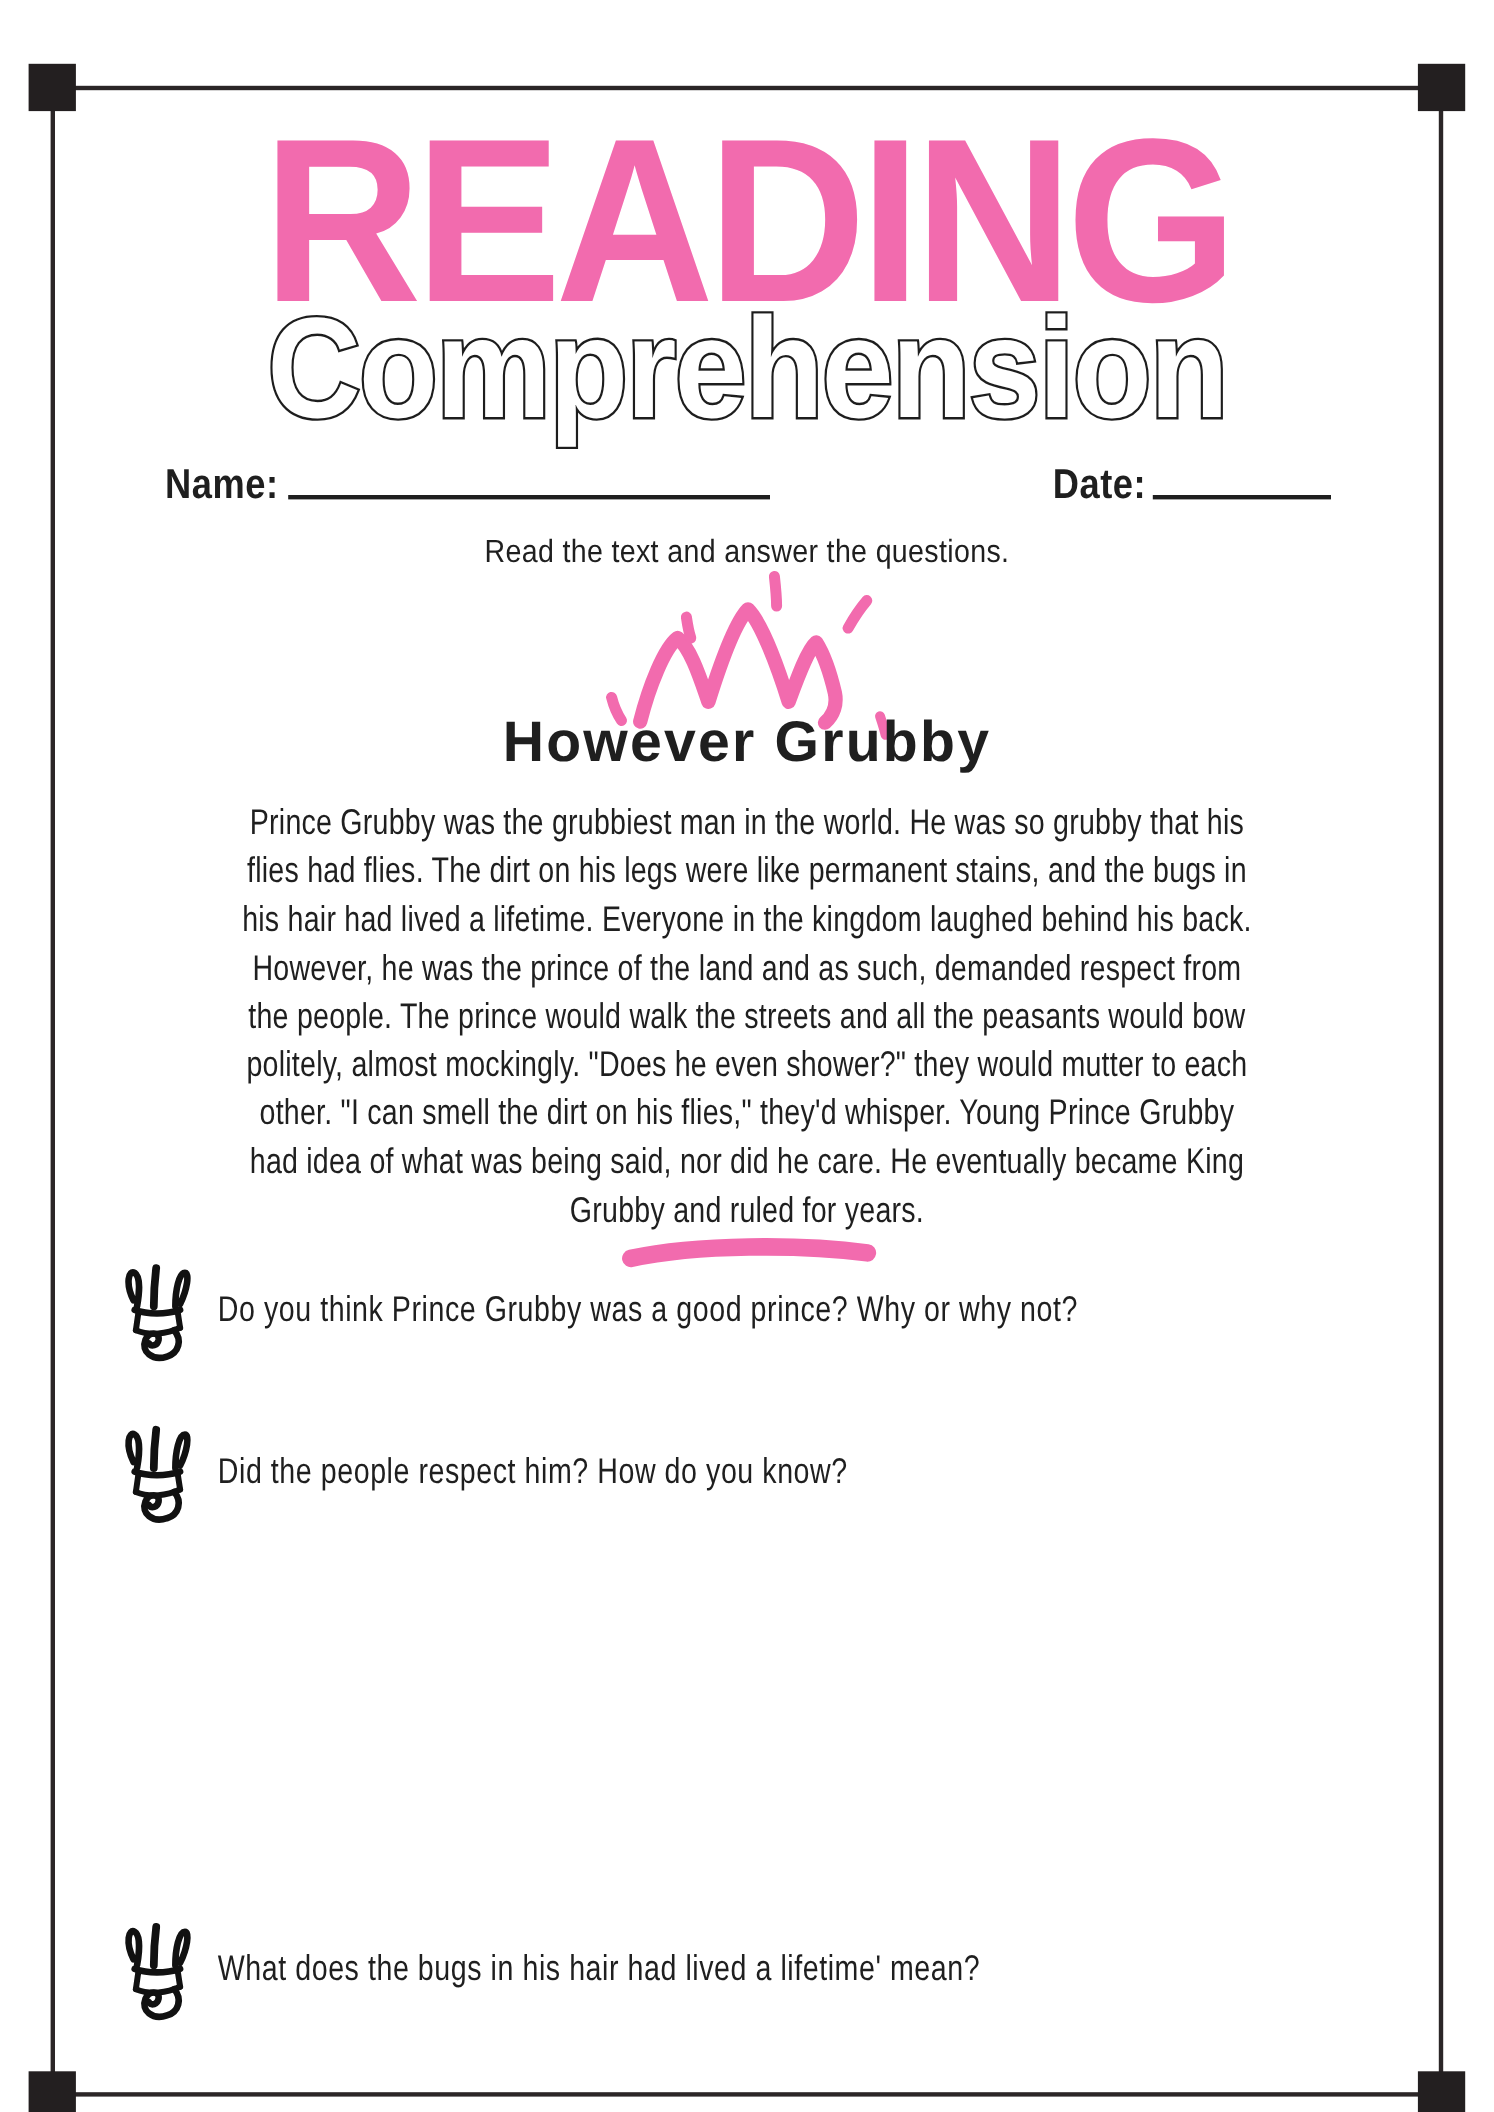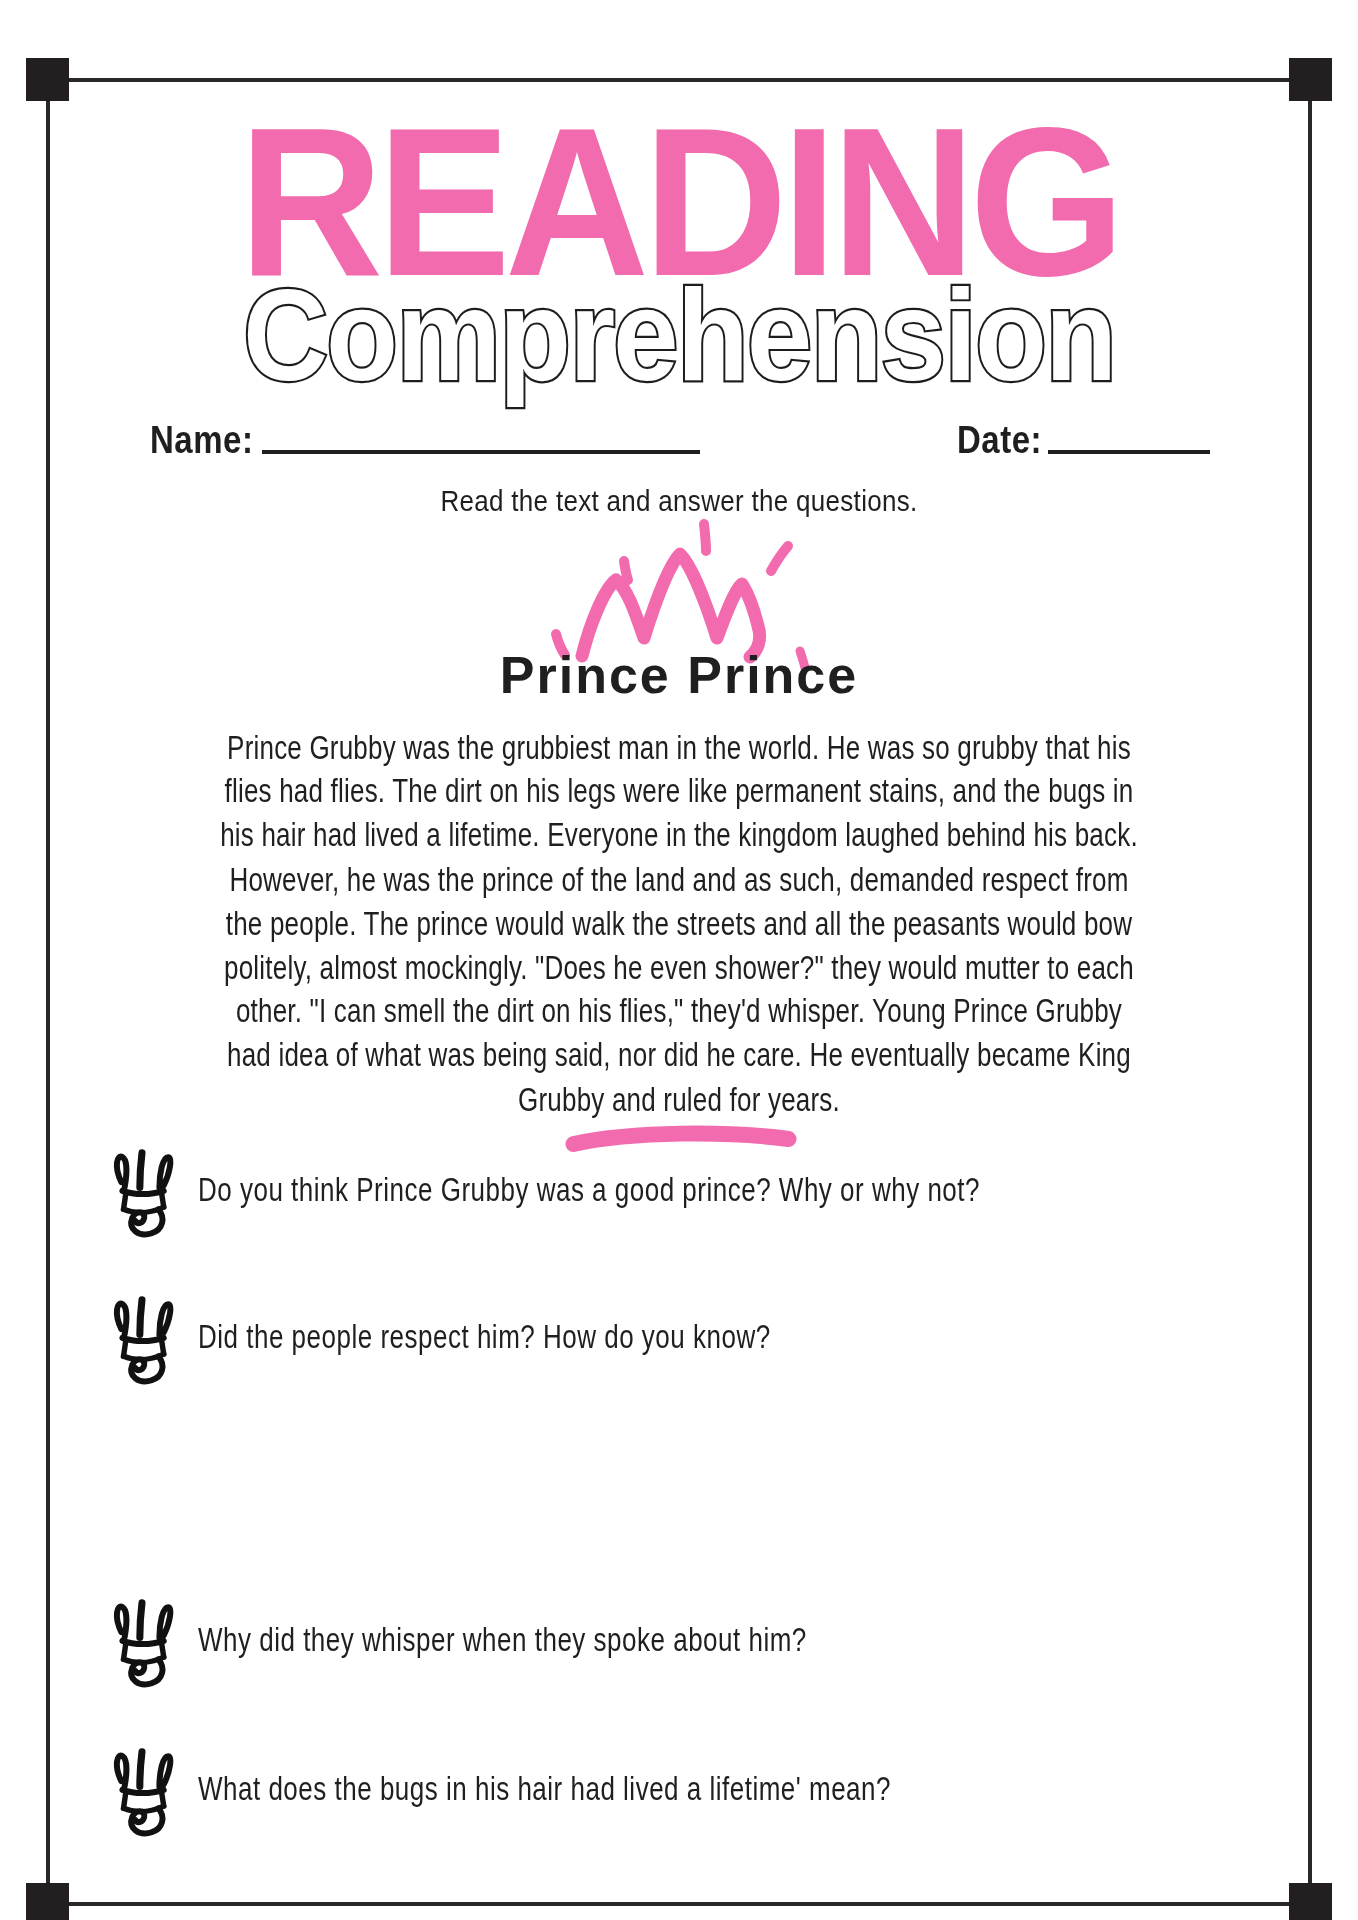--- a/index.html
+++ b/index.html
@@ -89,21 +89,21 @@
         <path d="M38 140 C46 108 60 73 72 64 C84 73 93 102 100 122 C110 90 124 50 136 38 C148 50 163 90 173 122 C181 100 190 75 198 68 C205 79 211 97 215 114 C217 124 214 134 206 141" stroke-width="13"></path>
         <path d="M160 8 C161 17 162 26 162 35" stroke-width="10"></path>
         <path d="M227 55 C232 46 238 37 244 30" stroke-width="10"></path>
         <path d="M80 45 C81 52 82 58 84 64" stroke-width="10"></path>
         <path d="M12 118 C14 126 17 133 21 139" stroke-width="10"></path>
         <path d="M256 135 C258 141 260 147 261 152" stroke-width="9"></path>
       </g>
     </svg>
   </div>
 
-  <div class="passage-title">Prince Prince</div>
+  <div class="passage-title">However Grubby</div>
   <div class="passage">
     <div>Prince Grubby was the grubbiest man in the world. He was so grubby that his</div>
     <div>flies had flies. The dirt on his legs were like permanent stains, and the bugs in</div>
     <div>his hair had lived a lifetime. Everyone in the kingdom laughed behind his back.</div>
     <div>However, he was the prince of the land and as such, demanded respect from</div>
     <div>the people. The prince would walk the streets and all the peasants would bow</div>
     <div>politely, almost mockingly. "Does he even shower?" they would mutter to each</div>
     <div>other. "I can smell the dirt on his flies," they'd whisper. Young Prince Grubby</div>
     <div>had idea of what was being said, nor did he care. He eventually became King</div>
     <div>Grubby and ruled for years.</div>
@@ -143,36 +143,20 @@
         <path d="M16 47 L14 61 M49 46 L51 59" stroke-width="5"></path>
         <path d="M14 61 C26 66 40 64 51 59" stroke-width="5"></path>
         <path d="M46 61 C53 69 50 80 40 83 C28 87 18 79 22 69 C25 62 34 62 33 69 C32 74 27 75 25 72" stroke-width="5.5"></path>
       </g>
         </svg>
     </span>
     <span class="q-text">Do you think Prince Grubby was a good prince? Why or why not?</span>
   </div>
 
 
-  <div class="q-row" style="top:1561px">
-    <span class="q-icon">
-      <svg viewBox="0 0 62 92" fill="none">
-          <g stroke="#111111" stroke-linecap="round" stroke-linejoin="round">
-        <path d="M12 36 C5 22 8 10 13 13 C18 16 17 30 15 41" stroke-width="5.5"></path>
-        <path d="M31 9 C30 17 29 27 29 41" stroke-width="6.5"></path>
-        <path d="M47 41 C47 28 50 13 55 13 C59 13 57 27 51 39" stroke-width="5.5"></path>
-        <path d="M13 44 C24 48 39 48 51 44" stroke-width="5.5"></path>
-        <path d="M16 47 L14 61 M49 46 L51 59" stroke-width="5"></path>
-        <path d="M14 61 C26 66 40 64 51 59" stroke-width="5"></path>
-        <path d="M46 61 C53 69 50 80 40 83 C28 87 18 79 22 69 C25 62 34 62 33 69 C32 74 27 75 25 72" stroke-width="5.5"></path>
-      </g>
-        </svg>
-    </span>
-    <span class="q-text">Why did they whisper when they spoke about him?</span>
-  </div>
 
   <div class="q-row" style="top:1710px">
     <span class="q-icon">
       <svg viewBox="0 0 62 92" fill="none">
           <g stroke="#111111" stroke-linecap="round" stroke-linejoin="round">
         <path d="M12 36 C5 22 8 10 13 13 C18 16 17 30 15 41" stroke-width="5.5"></path>
         <path d="M31 9 C30 17 29 27 29 41" stroke-width="6.5"></path>
         <path d="M47 41 C47 28 50 13 55 13 C59 13 57 27 51 39" stroke-width="5.5"></path>
         <path d="M13 44 C24 48 39 48 51 44" stroke-width="5.5"></path>
         <path d="M16 47 L14 61 M49 46 L51 59" stroke-width="5"></path>

